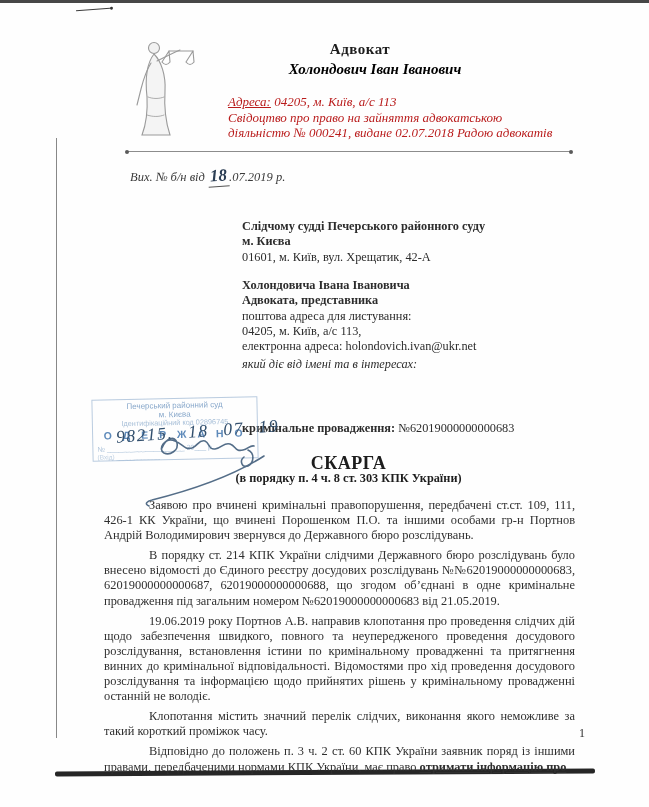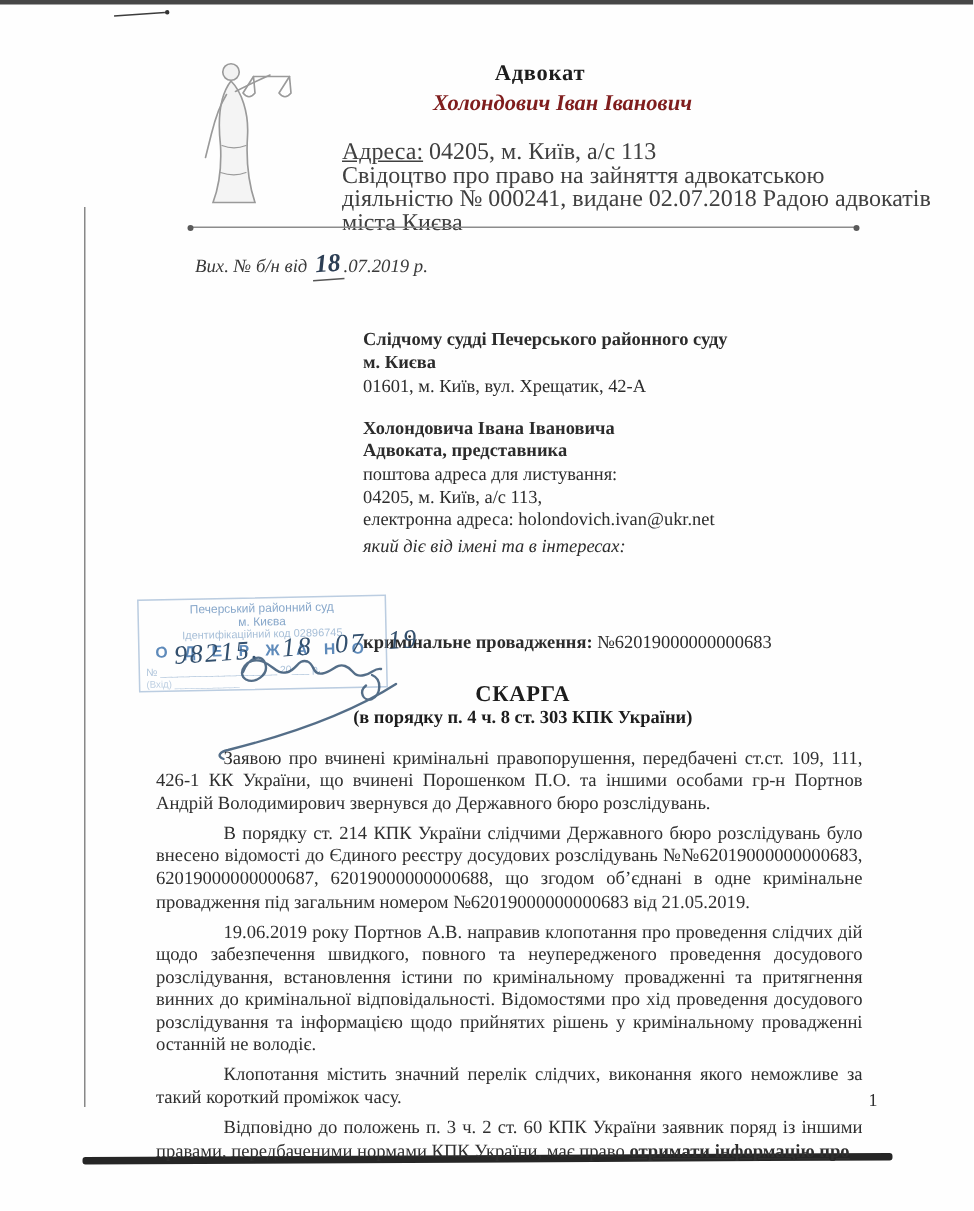--- a/index.html
+++ b/index.html
@@ -9,22 +9,22 @@
   
   .top-edge{position:absolute;left:0;top:0;width:649px;height:3px;background:#474747;}
   .pen-mark{position:absolute;left:76px;top:9px;width:34px;height:0;border-top:1.6px solid #3c3c3c;transform:rotate(-4deg);}
   .pen-mark::after{content:'';position:absolute;right:-3px;top:-2.5px;width:3.5px;height:3.5px;border-radius:50%;background:#333;}
   .v-scanline{position:absolute;left:56px;top:138px;width:1.4px;height:600px;background:rgba(80,80,80,.68);}
   .bottom-bar{position:absolute;left:55px;top:770px;width:540px;height:4.5px;background:#262626;transform:rotate(-0.3deg);border-radius:2px;}
 
   
   .logo{position:absolute;left:127px;top:37px;width:74px;height:104px;}
   .hdr-title{position:absolute;left:220px;top:41px;width:280px;text-align:center;font-weight:bold;font-size:15px;color:#1d1d1d;letter-spacing:.5px;}
-  .hdr-name{position:absolute;left:220px;top:61px;width:310px;text-align:center;font-weight:bold;font-style:italic;font-size:15px;color:#7f1d1d;}
-  .hdr-addr{position:absolute;left:228px;top:94px;font-size:16px;line-height:15.5px;color:#404040;}
+  .hdr-name{position:absolute;left:220px;top:61px;width:310px;text-align:center;font-weight:bold;font-style:italic;font-size:15px;color:#000000;}
+  .hdr-addr{position:absolute;left:228px;top:94px;font-size:13px;line-height:15.5px;color:#b91c1c;font-style:italic;}
   .u{text-decoration:underline;}
 
   .rule{position:absolute;left:128px;top:151px;width:442px;height:1.2px;background:#8c8c8c;}
   .rule::before,.rule::after{content:'';position:absolute;top:-1.4px;width:4px;height:4px;border-radius:50%;background:#5a5a5a;}
   .rule::before{left:-3px;} .rule::after{right:-3px;}
 
   .out-line{position:absolute;left:130px;top:166px;font-style:italic;font-size:12.5px;color:#3a3a3a;}
   .hand-day{display:inline-block;font-size:17px;font-weight:bold;color:#2c3e54;border-bottom:1px solid #555;padding:0 2px;transform:rotate(-4deg);}
 
   
@@ -43,21 +43,21 @@
   .s-city{font-size:8px;line-height:9px;color:rgba(108,148,190,.82);}
   .s-code{font-size:7.3px;line-height:8.5px;color:rgba(108,148,190,.6);}
   .s-received{font-size:10.5px;line-height:11px;font-weight:bold;letter-spacing:4px;color:rgba(80,128,180,.92);margin-top:1px;}
   .s-blank{font-size:7px;line-height:8px;text-align:left;padding-left:4px;color:rgba(108,148,190,.55);margin-top:4px;}
   .s-entry{font-size:6.5px;line-height:7px;text-align:left;padding-left:4px;color:rgba(108,148,190,.45);}
   .hand-num{position:absolute;left:116px;top:421px;font-size:17.5px;font-style:italic;color:#33506e;letter-spacing:1.5px;word-spacing:9px;transform:rotate(-4deg);white-space:nowrap;}
   .signature{position:absolute;left:118px;top:428px;width:190px;height:85px;}
 
   
   .title{position:absolute;left:105px;top:456px;width:487px;text-align:center;color:#1d1d1d;}
-  .title-main{font-weight:bold;font-size:15px;line-height:15px;letter-spacing:.5px;}
+  .title-main{font-weight:bold;font-size:18px;line-height:15px;letter-spacing:.5px;}
   .title-sub{font-weight:bold;font-size:12.3px;line-height:15px;}
   .bodytext{position:absolute;left:88px;top:498px;width:487px;font-size:12.4px;line-height:15.1px;text-align:justify;color:#2f2f2f;}
   .bodytext p{margin:0 0 5px 16px;text-indent:45px;}
   .bu{font-weight:bold;text-decoration:underline;}
   .pnum{position:absolute;left:579px;top:726px;font-size:12px;color:#2f2f2f;}
 </style>
 </head>
 <body>
 
 <div class="page">
@@ -81,21 +81,20 @@
         <path d="M20,78 C26,80 32,80 37,78" stroke-width="0.8"></path>
       </g>
     </svg>
   </div>
   <div class="hdr-title">Адвокат</div>
   <div class="hdr-name">Холондович Іван Іванович</div>
   <div class="hdr-addr">
     <div><span class="u">Адреса:</span><span> 04205, м. Київ, а/с 113</span></div>
     <div>Свідоцтво про право на зайняття адвокатською</div>
     <div>діяльністю № 000241, видане 02.07.2018 Радою адвокатів</div>
-    <div>міста Києва</div>
   </div>
   <div class="rule"></div>
 
   <div class="out-line">
     <span>Вих. № б/н від </span><span class="hand-day">18</span><span>.07.2019 р.</span>
   </div>
 
   <div class="blk blk-court">
     <div class="b">Слідчому судді Печерського районного суду</div>
     <div class="b">м. Києва</div>

